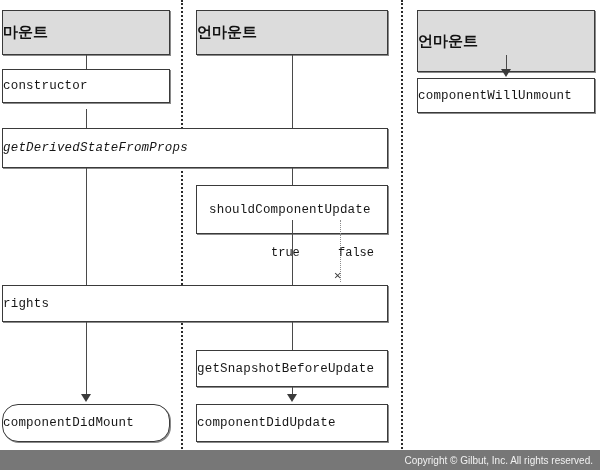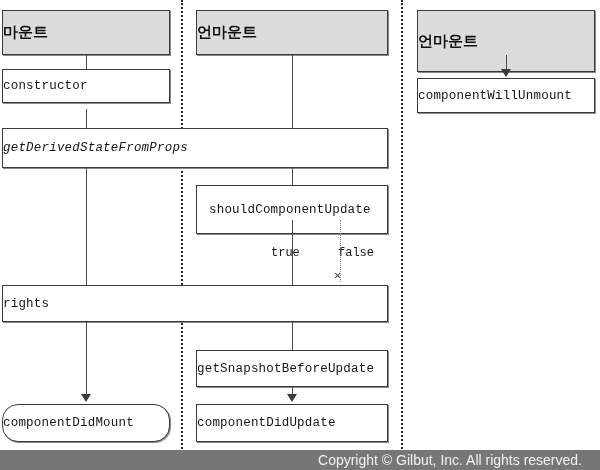--- a/index.html
+++ b/index.html
@@ -90,23 +90,23 @@
     position: absolute;
     left: 0;
     width: 600px;
     background: #777777;
     display: flex;
     align-items: center;
     justify-content: flex-end;
   }
   #footer .credit {
     font-family: "Liberation Sans", sans-serif;
-    font-size: 14px;
+    font-size: 10px;
     color: #f2f2f2;
-    padding-right: 18px;
+    padding-right: 7px;
     white-space: nowrap;
   }
 </style>
 </head>
 <body>
 
 <div id="canvas">
 
   <div class="divider" style="left:181px; height:452px;"></div>
   <div class="divider" style="left:401px; height:452px;"></div>

